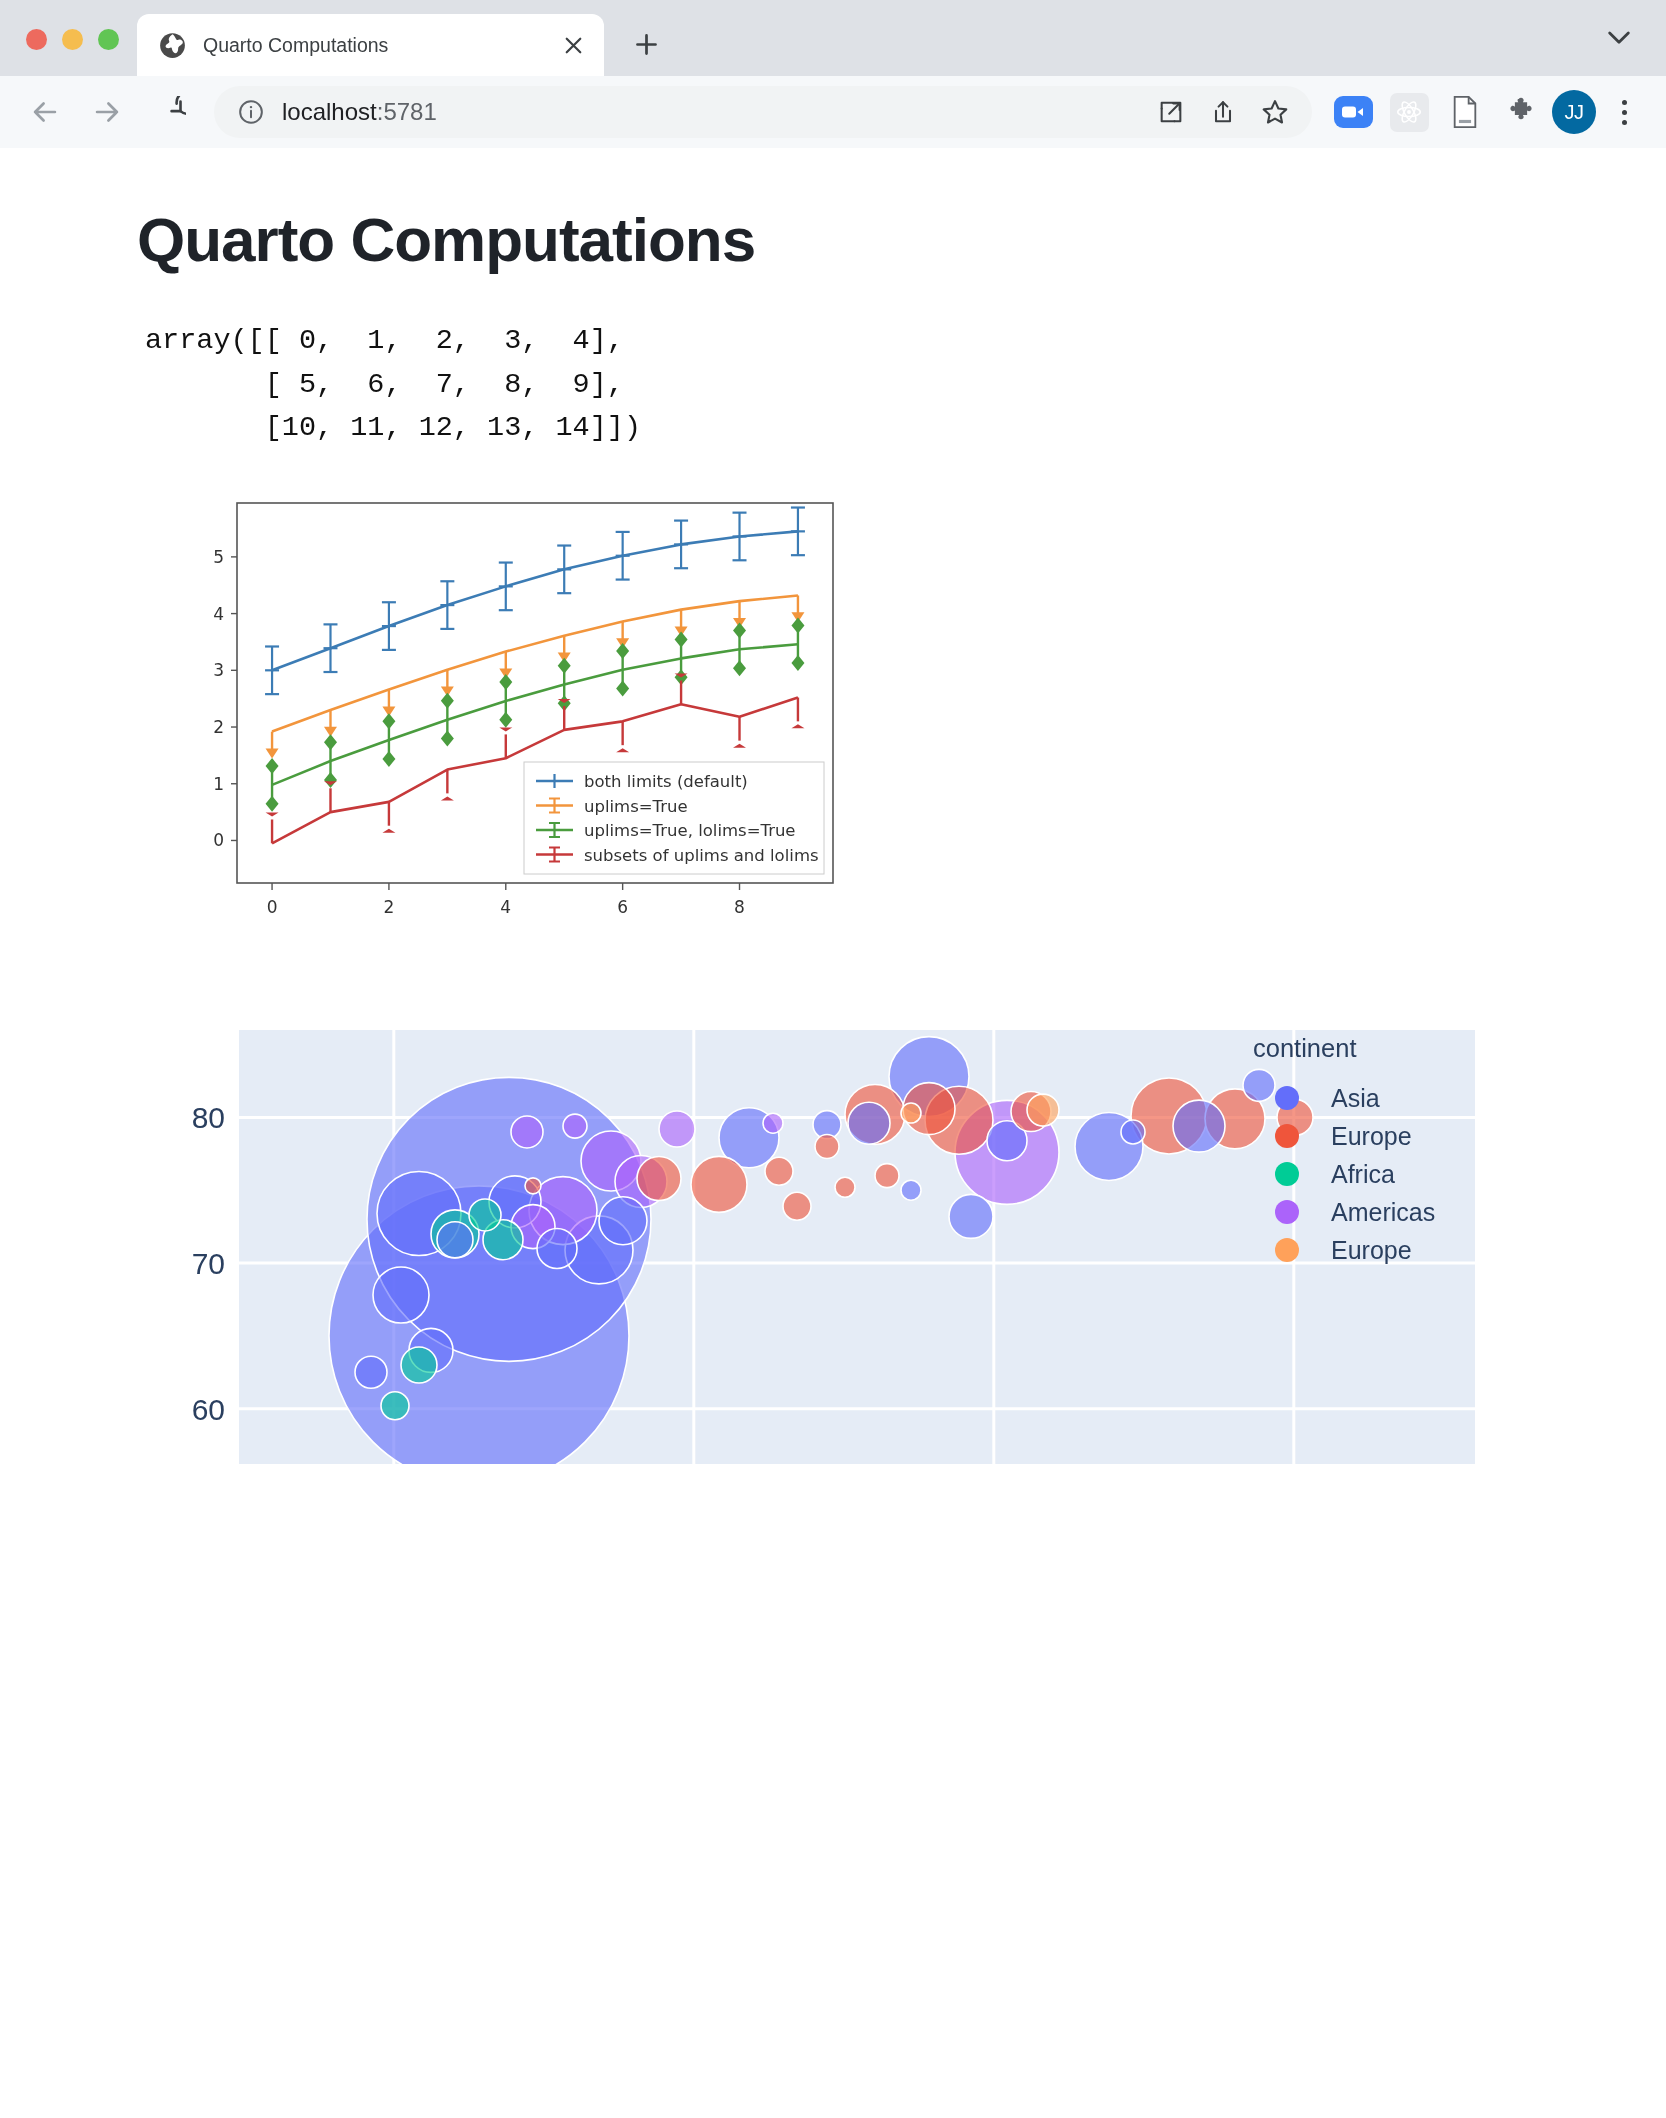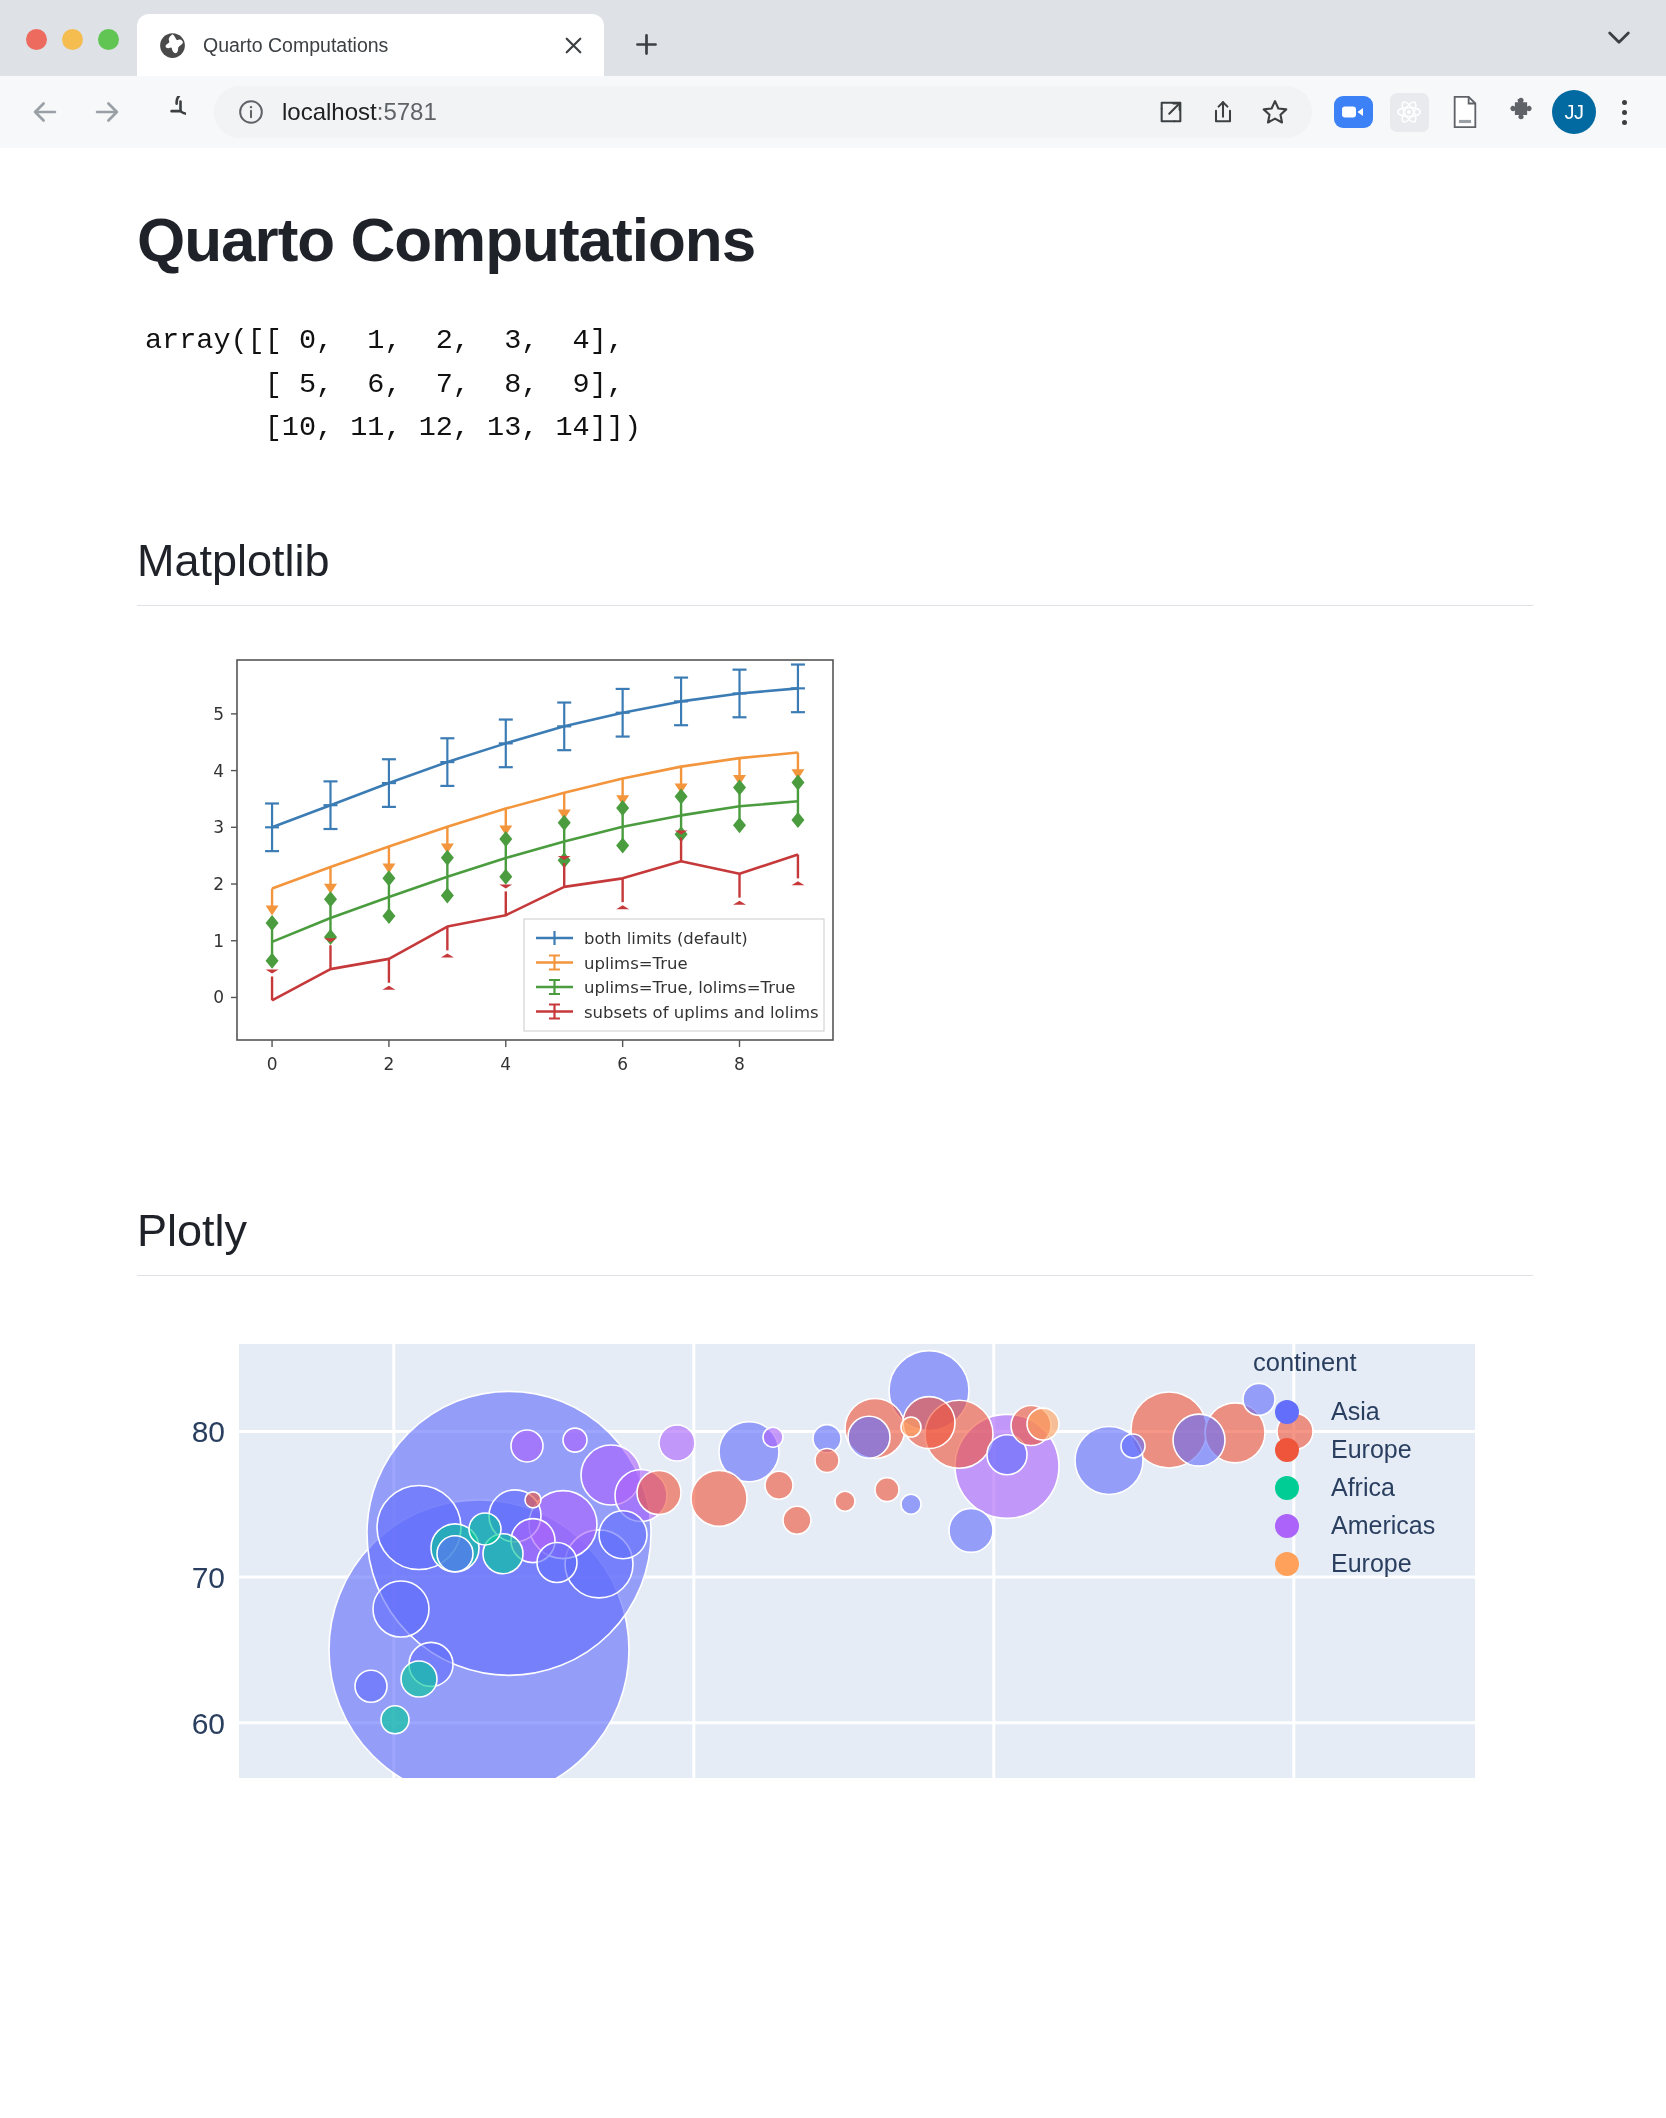--- a/index.html
+++ b/index.html
@@ -322,21 +322,20 @@
 
 <div class="page">
   <div class="content">
 
     <h1 class="doc-title">Quarto Computations</h1>
 
     <pre class="out">array([[ 0,  1,  2,  3,  4],
        [ 5,  6,  7,  8,  9],
        [10, 11, 12, 13, 14]])</pre>
 
-    <h2 class="sec">Matplotlib</h2>
 
     <div class="mpl-wrap">
       <svg class="mpl-fig" id="mpl-svg" viewBox="0 0 672 465">
           <rect x="62" y="10" width="596" height="380" fill="#ffffff" stroke="#555555" stroke-width="1.6"></rect>
           <line x1="62" y1="347.46268656716416" x2="56" y2="347.46268656716416" stroke="#555" stroke-width="1.4"></line>
           <text x="49" y="353.46268656716416" text-anchor="end" font-family="&quot;DejaVu Sans&quot;,sans-serif" font-size="17" fill="#333">0</text>
           <line x1="62" y1="290.74626865671644" x2="56" y2="290.74626865671644" stroke="#555" stroke-width="1.4"></line>
           <text x="49" y="296.74626865671644" text-anchor="end" font-family="&quot;DejaVu Sans&quot;,sans-serif" font-size="17" fill="#333">1</text>
           <line x1="62" y1="234.02985074626866" x2="56" y2="234.02985074626866" stroke="#555" stroke-width="1.4"></line>
           <text x="49" y="240.02985074626866" text-anchor="end" font-family="&quot;DejaVu Sans&quot;,sans-serif" font-size="17" fill="#333">2</text>
@@ -490,21 +489,20 @@
           <line x1="374" y1="344" x2="385" y2="344" stroke="#4a9c3e" stroke-width="2"></line>
           <text x="409" y="343" font-family="&quot;DejaVu Sans&quot;,sans-serif" font-size="16.5" fill="#333">uplims=True, lolims=True</text>
           <line x1="361" y1="361.5" x2="398" y2="361.5" stroke="#c6393a" stroke-width="2.4"></line>
           <line x1="379.5" y1="354.5" x2="379.5" y2="368.5" stroke="#c6393a" stroke-width="2.2"></line>
           <line x1="374" y1="354.5" x2="385" y2="354.5" stroke="#c6393a" stroke-width="2"></line>
           <line x1="374" y1="368.5" x2="385" y2="368.5" stroke="#c6393a" stroke-width="2"></line>
           <text x="409" y="367.5" font-family="&quot;DejaVu Sans&quot;,sans-serif" font-size="16.5" fill="#333">subsets of uplims and lolims</text>
         </svg>
     </div>
 
-    <h2 class="sec">Plotly</h2>
 
     <div class="plotly-wrap">
       <svg class="plotly-fig" id="plotly-svg" viewBox="0 0 1290 440">
           <rect x="54" y="6" width="1236" height="434" fill="#e5ecf6"></rect>
           <line x1="54" y1="384.6577181208054" x2="1290" y2="384.6577181208054" stroke="#ffffff" stroke-width="3"></line>
           <text x="40" y="395.6577181208054" text-anchor="end" font-family="&quot;Liberation Sans&quot;,sans-serif" font-size="30" fill="#2a3f5f">60</text>
           <line x1="54" y1="239.02013422818794" x2="1290" y2="239.02013422818794" stroke="#ffffff" stroke-width="3"></line>
           <text x="40" y="250.02013422818794" text-anchor="end" font-family="&quot;Liberation Sans&quot;,sans-serif" font-size="30" fill="#2a3f5f">70</text>
           <line x1="54" y1="93.3825503355705" x2="1290" y2="93.3825503355705" stroke="#ffffff" stroke-width="3"></line>
           <text x="40" y="104.3825503355705" text-anchor="end" font-family="&quot;Liberation Sans&quot;,sans-serif" font-size="30" fill="#2a3f5f">80</text>

